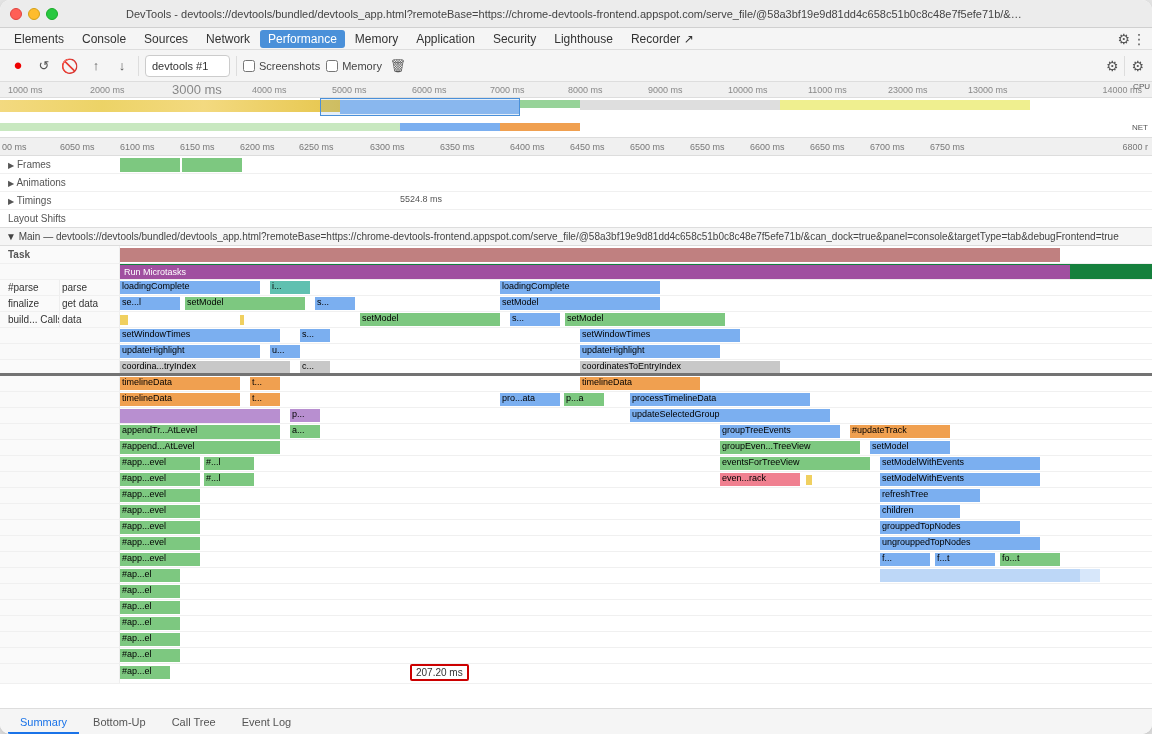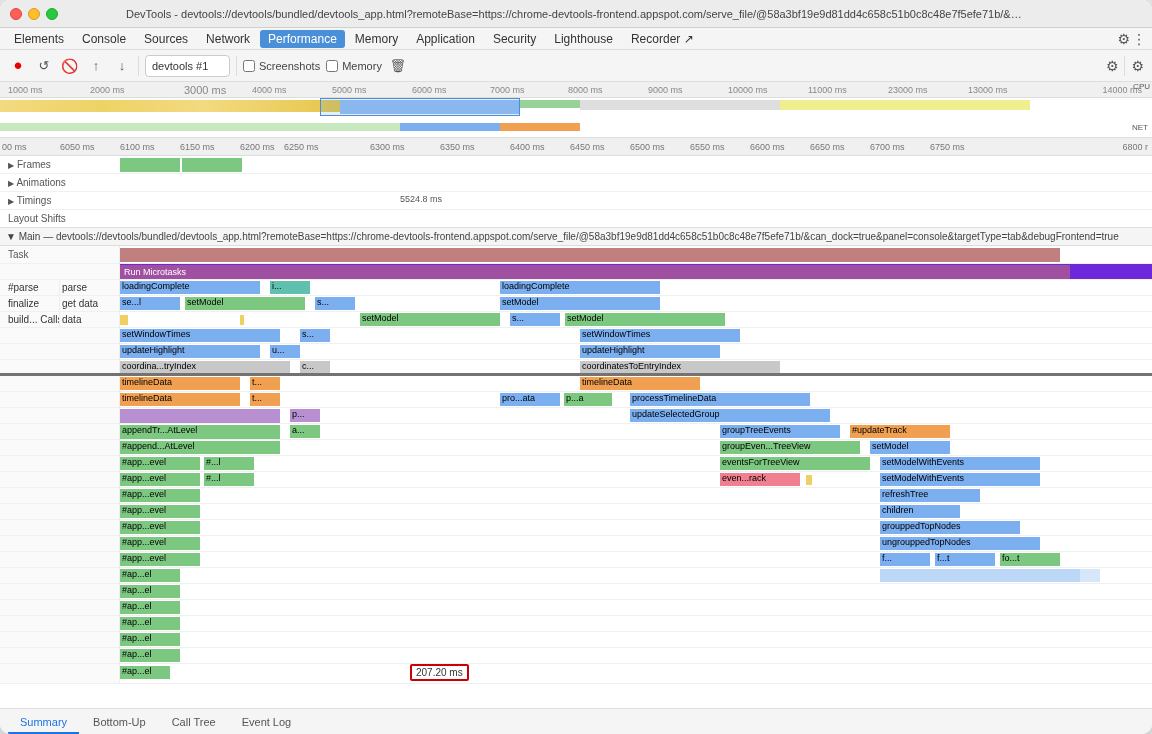--- a/index.html
+++ b/index.html
@@ -220,21 +220,21 @@
     <div class="gear-btn">⚙</div>
     <div style="width:1px; height:20px; background:#ddd;"></div>
     <div class="gear-btn">⚙</div>
   </div>
 
   <div style="flex:1; display:flex; flex-direction:column; overflow:hidden; background:#fff;">
 
     <div style="height:16px; background:#f0f0f0; border-bottom:1px solid #ddd; position:relative; flex-shrink:0; display:flex; align-items:center;">
       <span style="position:absolute; left:8px; font-size:9px; color:#888;">1000 ms</span>
       <span style="position:absolute; left:90px; font-size:9px; color:#888;">2000 ms</span>
-      <span style="position:absolute; left:172px; font-size:11px; color:#888;margin-left:12px;">3000 ms</span>
+      <span style="position:absolute; left:172px; font-size:13px; color:#888;">3000 ms</span>
       <span style="position:absolute; left:252px; font-size:9px; color:#888;">4000 ms</span>
       <span style="position:absolute; left:332px; font-size:9px; color:#888;">5000 ms</span>
       <span style="position:absolute; left:412px; font-size:9px; color:#888;">6000 ms</span>
       <span style="position:absolute; left:490px; font-size:9px; color:#888;">7000 ms</span>
       <span style="position:absolute; left:568px; font-size:9px; color:#888;">8000 ms</span>
       <span style="position:absolute; left:648px; font-size:9px; color:#888;">9000 ms</span>
       <span style="position:absolute; left:728px; font-size:9px; color:#888;">10000 ms</span>
       <span style="position:absolute; left:808px; font-size:9px; color:#888;">11000 ms</span>
       <span style="position:absolute; left:888px; font-size:9px; color:#888;">23000 ms</span>
       <span style="position:absolute; left:968px; font-size:9px; color:#888;">13000 ms</span>
@@ -262,21 +262,21 @@
         <span style="position:absolute; right:4px; top:0; font-size:8px; color:#555;">NET</span>
       </div>
     </div>
 
     <div style="height:18px; background:#f0f0f0; border-bottom:1px solid #ddd; flex-shrink:0; position:relative; overflow:hidden; display:flex; align-items:center;">
       <span style="position:absolute; left:2px; font-size:9px; color:#777;">00 ms</span>
       <span style="position:absolute; left:60px; font-size:9px; color:#777;">6050 ms</span>
       <span style="position:absolute; left:120px; font-size:9px; color:#777;">6100 ms</span>
       <span style="position:absolute; left:180px; font-size:9px; color:#777;">6150 ms</span>
       <span style="position:absolute; left:240px; font-size:9px; color:#777;">6200 ms</span>
-      <span style="position:absolute; left:284px; font-size:9px; color:#777;">6250 ms</span>
+      <span style="position:absolute; left:299px; font-size:9px; color:#777;">6250 ms</span>
       <span style="position:absolute; left:370px; font-size:9px; color:#777;">6300 ms</span>
       <span style="position:absolute; left:440px; font-size:9px; color:#777;">6350 ms</span>
       <span style="position:absolute; left:510px; font-size:9px; color:#777;">6400 ms</span>
       <span style="position:absolute; left:570px; font-size:9px; color:#777;">6450 ms</span>
       <span style="position:absolute; left:630px; font-size:9px; color:#777;">6500 ms</span>
       <span style="position:absolute; left:690px; font-size:9px; color:#777;">6550 ms</span>
       <span style="position:absolute; left:750px; font-size:9px; color:#777;">6600 ms</span>
       <span style="position:absolute; left:810px; font-size:9px; color:#777;">6650 ms</span>
       <span style="position:absolute; left:870px; font-size:9px; color:#777;">6700 ms</span>
       <span style="position:absolute; left:930px; font-size:9px; color:#777;">6750 ms</span>
@@ -312,31 +312,31 @@
       <div style="height:18px; display:flex; align-items:center; border-bottom:1px solid #ddd;">
         <div style="width:120px; font-size:10px; color:#555; padding-left:8px;">Layout Shifts</div>
         <div style="flex:1; height:100%; background:#fff;"></div>
       </div>
     </div>
 
     <div style="height:18px; background:#f5f5f5; border-bottom:1px solid #ddd; flex-shrink:0; overflow:hidden; font-size:10px; color:#444; display:flex; align-items:center; padding-left:6px;">
       <span style="white-space:nowrap; overflow:hidden; text-overflow:ellipsis;">▼ Main — devtools://devtools/bundled/devtools_app.html?remoteBase=https://chrome-devtools-frontend.appspot.com/serve_file/@58a3bf19e9d81dd4c658c51b0c8c48e7f5efe71b/&amp;can_dock=true&amp;panel=console&amp;targetType=tab&amp;debugFrontend=true</span>
     </div>
 
-    <div style="height:18px; display:flex; align-items:center; border-bottom:1px solid #f0f0f0; flex-shrink:0;">
+    <div style="height:18px; display:flex; align-items:center; border-bottom:1px solid #f0f0f0; flex-shrink:0;font-weight:bold;">
       <div style="width:120px; font-size:10px; color:#555; padding-left:8px; background:#fafafa; border-right:1px solid #eee; height:100%; display:flex; align-items:center;">Task</div>
       <div style="flex:1; height:100%; position:relative; background:#fff; overflow:hidden;">
 
         <div style="position:absolute; left:0; top:2px; width:940px; height:14px; background:#c08080; display:flex; align-items:center; padding:0 4px; font-size:9px; color:#333;"></div>
       </div>
     </div>
 
     <div style="height:16px; display:flex; align-items:center; border-bottom:1px solid #f0f0f0; flex-shrink:0; position:relative;">
       <div style="width:120px; font-size:10px; color:#555; padding-left:8px; background:#fafafa; border-right:1px solid #eee; height:100%; display:flex; align-items:center;"></div>
-      <div style="flex:1; height:100%; position:relative; background:#6d28d9; overflow:hidden;">
+      <div style="flex:1; height:100%; position:relative; background:#15803d; overflow:hidden;">
         <div style="position:absolute; left:0; top:1px; width:950px; height:14px; background:#a050a0; display:flex; align-items:center; padding:0 4px; font-size:9px; color:white;">
           <span>Run Microtasks</span>
         </div>
       </div>
     </div>
 
     <div style="flex:1; overflow-y:auto; overflow-x:hidden; position:relative;">
 
       <div style="height:16px; display:flex; align-items:center; border-bottom:1px solid #f0f0f0;">
         <div style="width:60px; font-size:10px; padding-left:8px; background:#fafafa; border-right:1px solid #eee; height:100%; display:flex; align-items:center; color:#333;">#parse</div>
@@ -407,21 +407,21 @@
           <div style="position:absolute; left:460px; top:1px; width:120px; height:13px; background:#f0a050; font-size:9px; padding:0 2px; overflow:hidden;">timelineData</div>
         </div>
       </div>
 
       <div style="height:16px; display:flex; align-items:center; border-bottom:1px solid #f0f0f0;">
         <div style="width:120px; font-size:10px; padding-left:8px; background:#fafafa; border-right:1px solid #eee; height:100%; display:flex; align-items:center; color:#333;"></div>
         <div style="flex:1; height:100%; position:relative; background:#fff; overflow:hidden;">
           <div style="position:absolute; left:0; top:1px; width:120px; height:13px; background:#f0a050; font-size:9px; padding:0 2px; overflow:hidden;">timelineData</div>
           <div style="position:absolute; left:130px; top:1px; width:30px; height:13px; background:#f0a050; font-size:9px; padding:0 2px; overflow:hidden;">t...</div>
           <div style="position:absolute; left:380px; top:1px; width:60px; height:13px; background:#7baff0; font-size:9px; padding:0 2px; overflow:hidden;">pro...ata</div>
-          <div style="position:absolute; left:444px; top:1px; width:48px; height:13px; background:#7dc880; font-size:9px; padding:0 2px; overflow:hidden;">p...a</div>
+          <div style="position:absolute; left:444px; top:1px; width:40px; height:13px; background:#7dc880; font-size:9px; padding:0 2px; overflow:hidden;">p...a</div>
           <div style="position:absolute; left:510px; top:1px; width:180px; height:13px; background:#7baff0; font-size:9px; padding:0 2px; overflow:hidden;">processTimelineData</div>
         </div>
       </div>
 
       <div style="height:16px; display:flex; align-items:center; border-bottom:1px solid #f0f0f0;">
         <div style="width:120px; font-size:10px; padding-left:8px; background:#fafafa; border-right:1px solid #eee; height:100%; display:flex; align-items:center; color:#333;"></div>
         <div style="flex:1; height:100%; position:relative; background:#fff; overflow:hidden;">
           <div style="position:absolute; left:0; top:1px; width:160px; height:13px; background:#b88fd0; font-size:9px; padding:16px 2px; overflow:hidden;">processl...torTrace</div>
           <div style="position:absolute; left:170px; top:1px; width:30px; height:13px; background:#b88fd0; font-size:9px; padding:0 2px; overflow:hidden;">p...</div>
           <div style="position:absolute; left:510px; top:1px; width:200px; height:13px; background:#7baff0; font-size:9px; padding:0 2px; overflow:hidden;">updateSelectedGroup</div>

